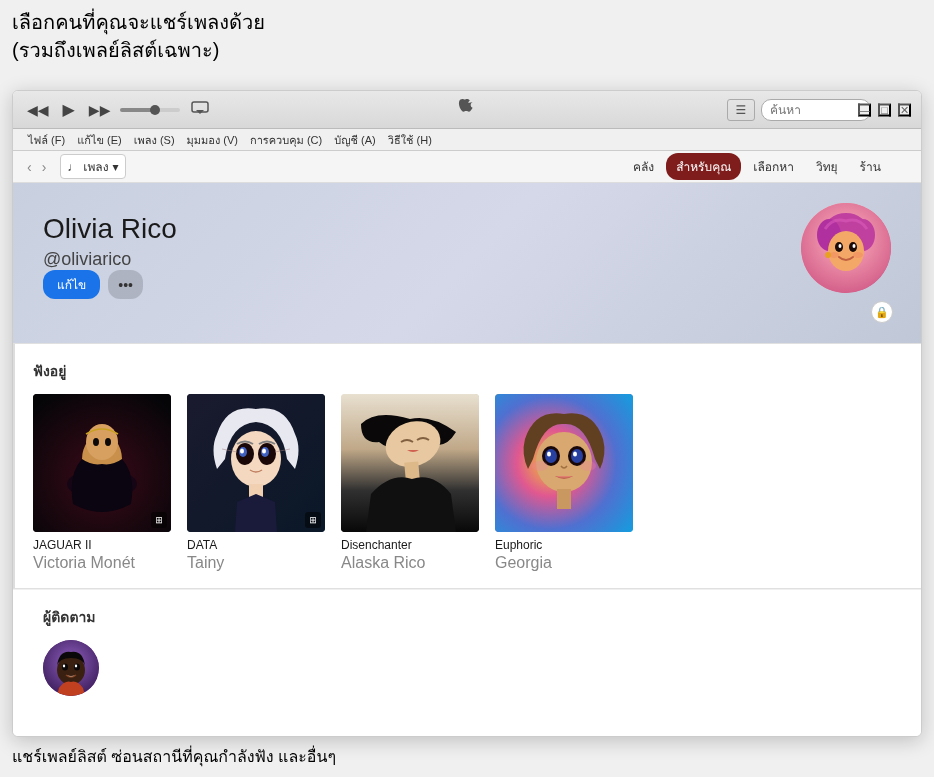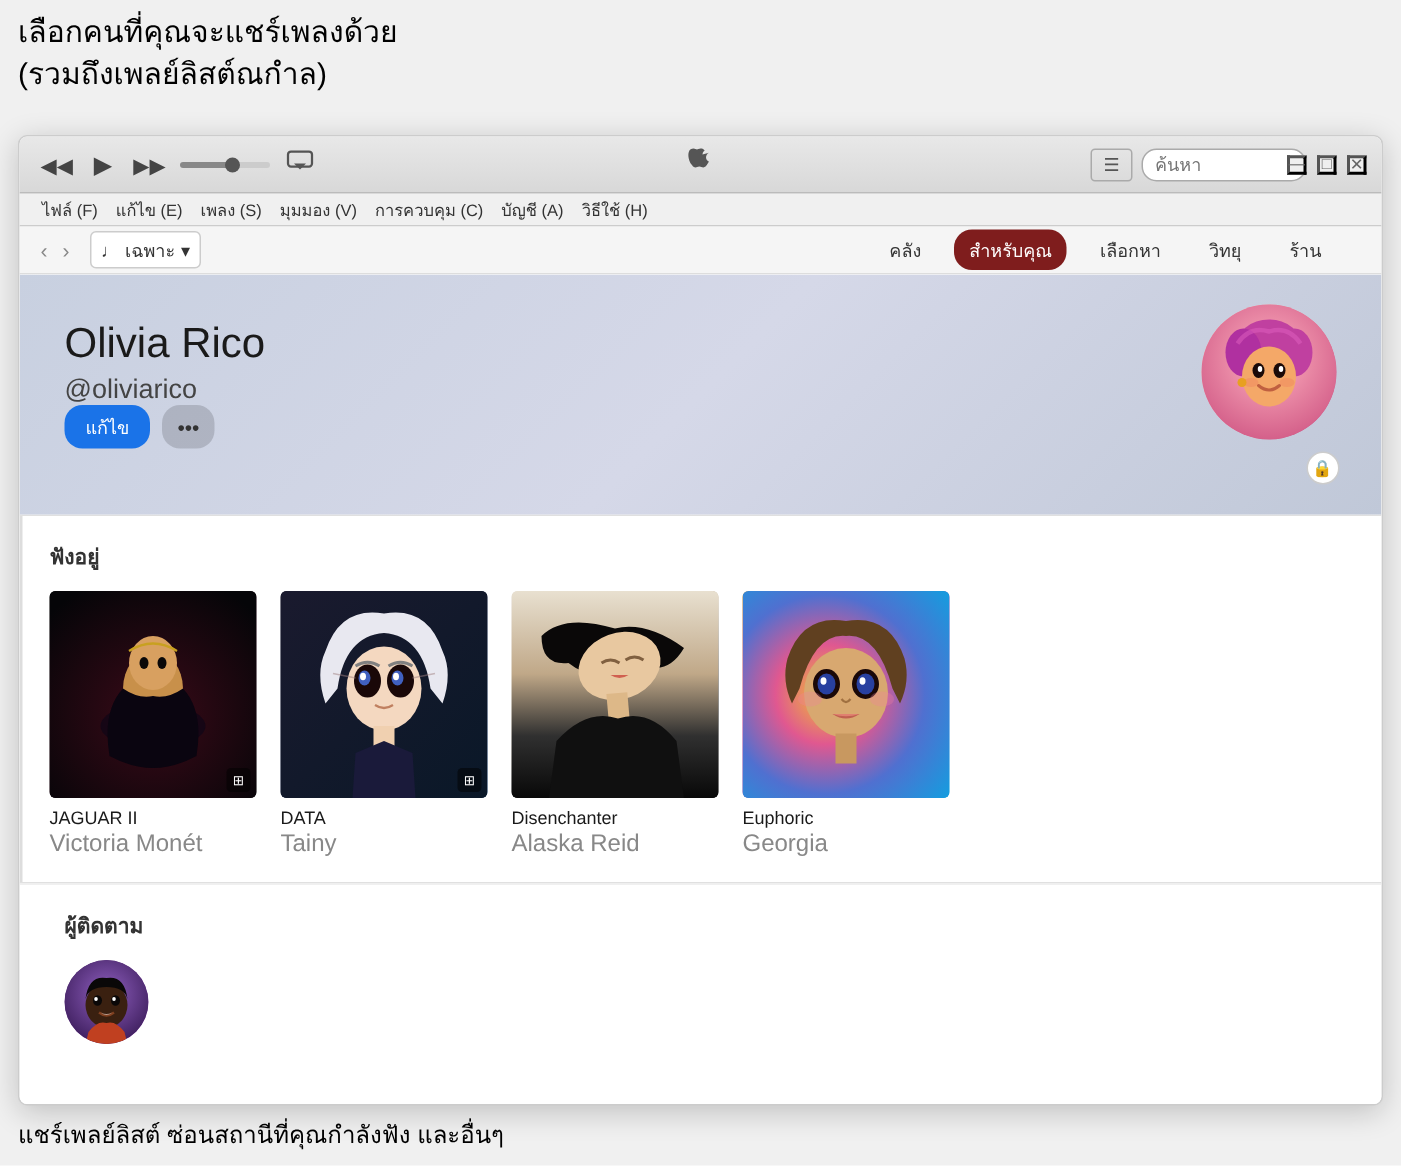--- a/index.html
+++ b/index.html
@@ -222,21 +222,21 @@
       color: #333;
       border: 1px solid #ccc;
       border-radius: 4px;
       padding: 2px 6px;
       background: #fff;
       cursor: pointer;
     }
 
     .nav-tabs {
       display: flex;
-      gap: 12px;
+      gap: 2px;
       margin-left: auto;
       margin-right: 20px;
     }
 
     .nav-tab {
       font-size: 12px;
       color: #333;
       padding: 4px 10px;
       border-radius: 12px;
       cursor: pointer;
@@ -437,21 +437,21 @@
       align-items: center;
       justify-content: center;
       font-size: 32px;
     }
   </style>
 </head>
 <body>
 
 <div class="tooltip-top">
   <div style="white-space: pre-line; font-size: 20px; line-height: 1.4;">เลือกคนที่คุณจะแชร์เพลงด้วย
-(รวมถึงเพลย์ลิสต์ณกำล)</div>
+(รวมถึงเพลย์ลิสต์เฉพาะ)</div>
 </div>
 
 <div class="itunes-window">
 
   <div class="title-bar">
 
     <div class="playback-controls">
       <button class="ctrl-btn">◀◀</button>
       <button class="ctrl-btn" style="font-size:16px;">▶</button>
       <button class="ctrl-btn">▶▶</button>
@@ -496,21 +496,21 @@
     <span class="menu-item">วิธีใช้ (H)</span>
   </div>
 
   <div class="nav-bar">
     <div class="nav-arrows">
       <button class="nav-arrow">‹</button>
       <button class="nav-arrow">›</button>
     </div>
     <div class="source-selector">
       <span>♩</span>
-      <span>เฉพาะ</span>
+      <span>เพลง</span>
       <span>▾</span>
     </div>
     <div class="nav-tabs">
       <span class="nav-tab">คลัง</span>
       <span class="nav-tab active">สำหรับคุณ</span>
       <span class="nav-tab">เลือกหา</span>
       <span class="nav-tab">วิทยุ</span>
       <span class="nav-tab">ร้าน</span>
     </div>
   </div>
@@ -664,21 +664,21 @@
               <path d="M76 46 Q82 42 88 46" fill="none" stroke="#806040" stroke-width="2"></path>
 
               <path d="M66 56 Q72 60 78 56" fill="#d06050" stroke="none"></path>
 
               <rect x="64" y="68" width="14" height="18" fill="#ddb888" transform="rotate(-5, 71, 77)"></rect>
 
               <path d="M30 100 Q50 78 71 85 Q92 78 110 100 L115 138 L25 138Z" fill="#101010"></path>
             </svg>
           </div>
           <div class="album-title">Disenchanter</div>
-          <div class="album-artist">Alaska Reid</div>
+          <div class="album-artist">Alaska Rico</div>
         </div>
 
         <div class="album-item">
           <div class="album-art album-euphoric">
             <svg width="138" height="138" viewBox="0 0 138 138">
               <defs>
                 <radialGradient id="eupBg" cx="40%" cy="50%" r="80%">
                   <stop offset="0%" stop-color="#f0c030"></stop>
                   <stop offset="30%" stop-color="#e05890"></stop>
                   <stop offset="60%" stop-color="#5070d0"></stop>

